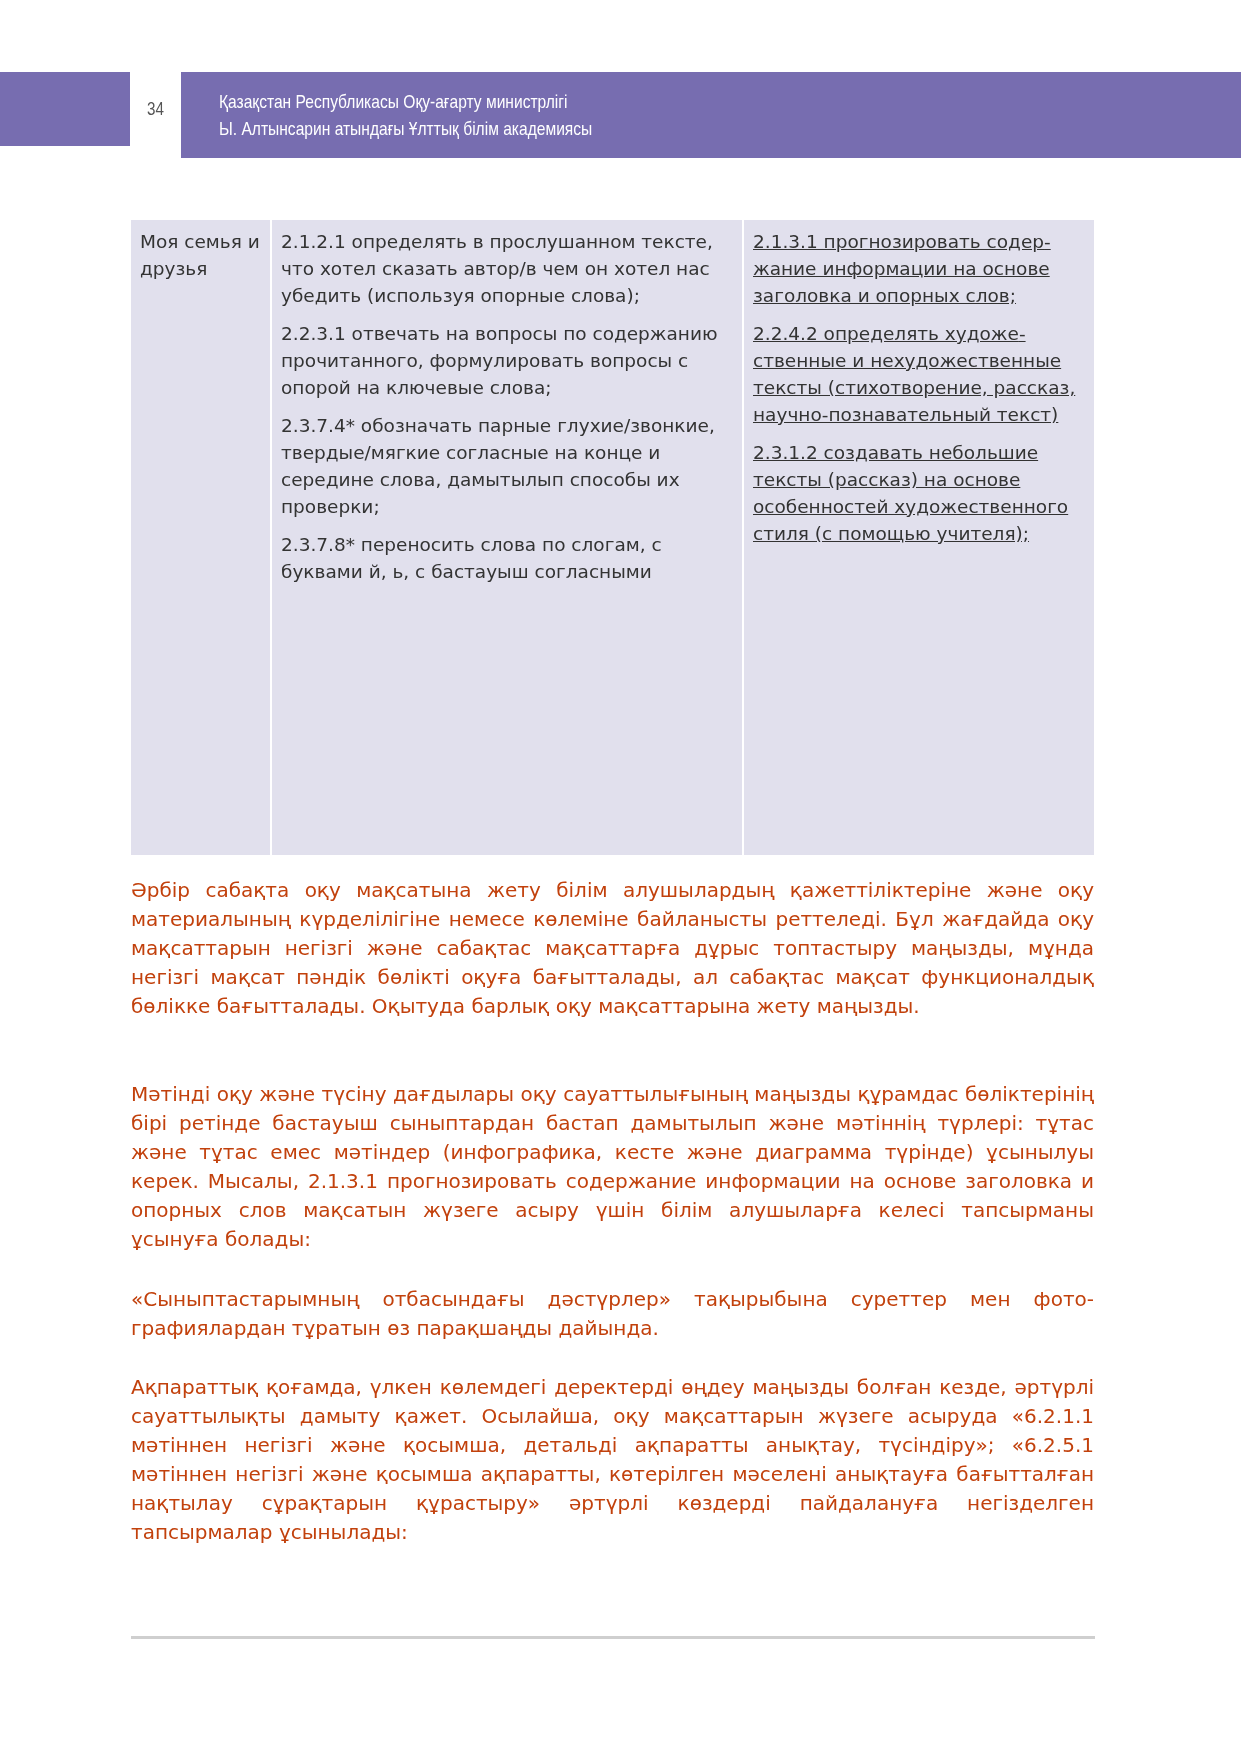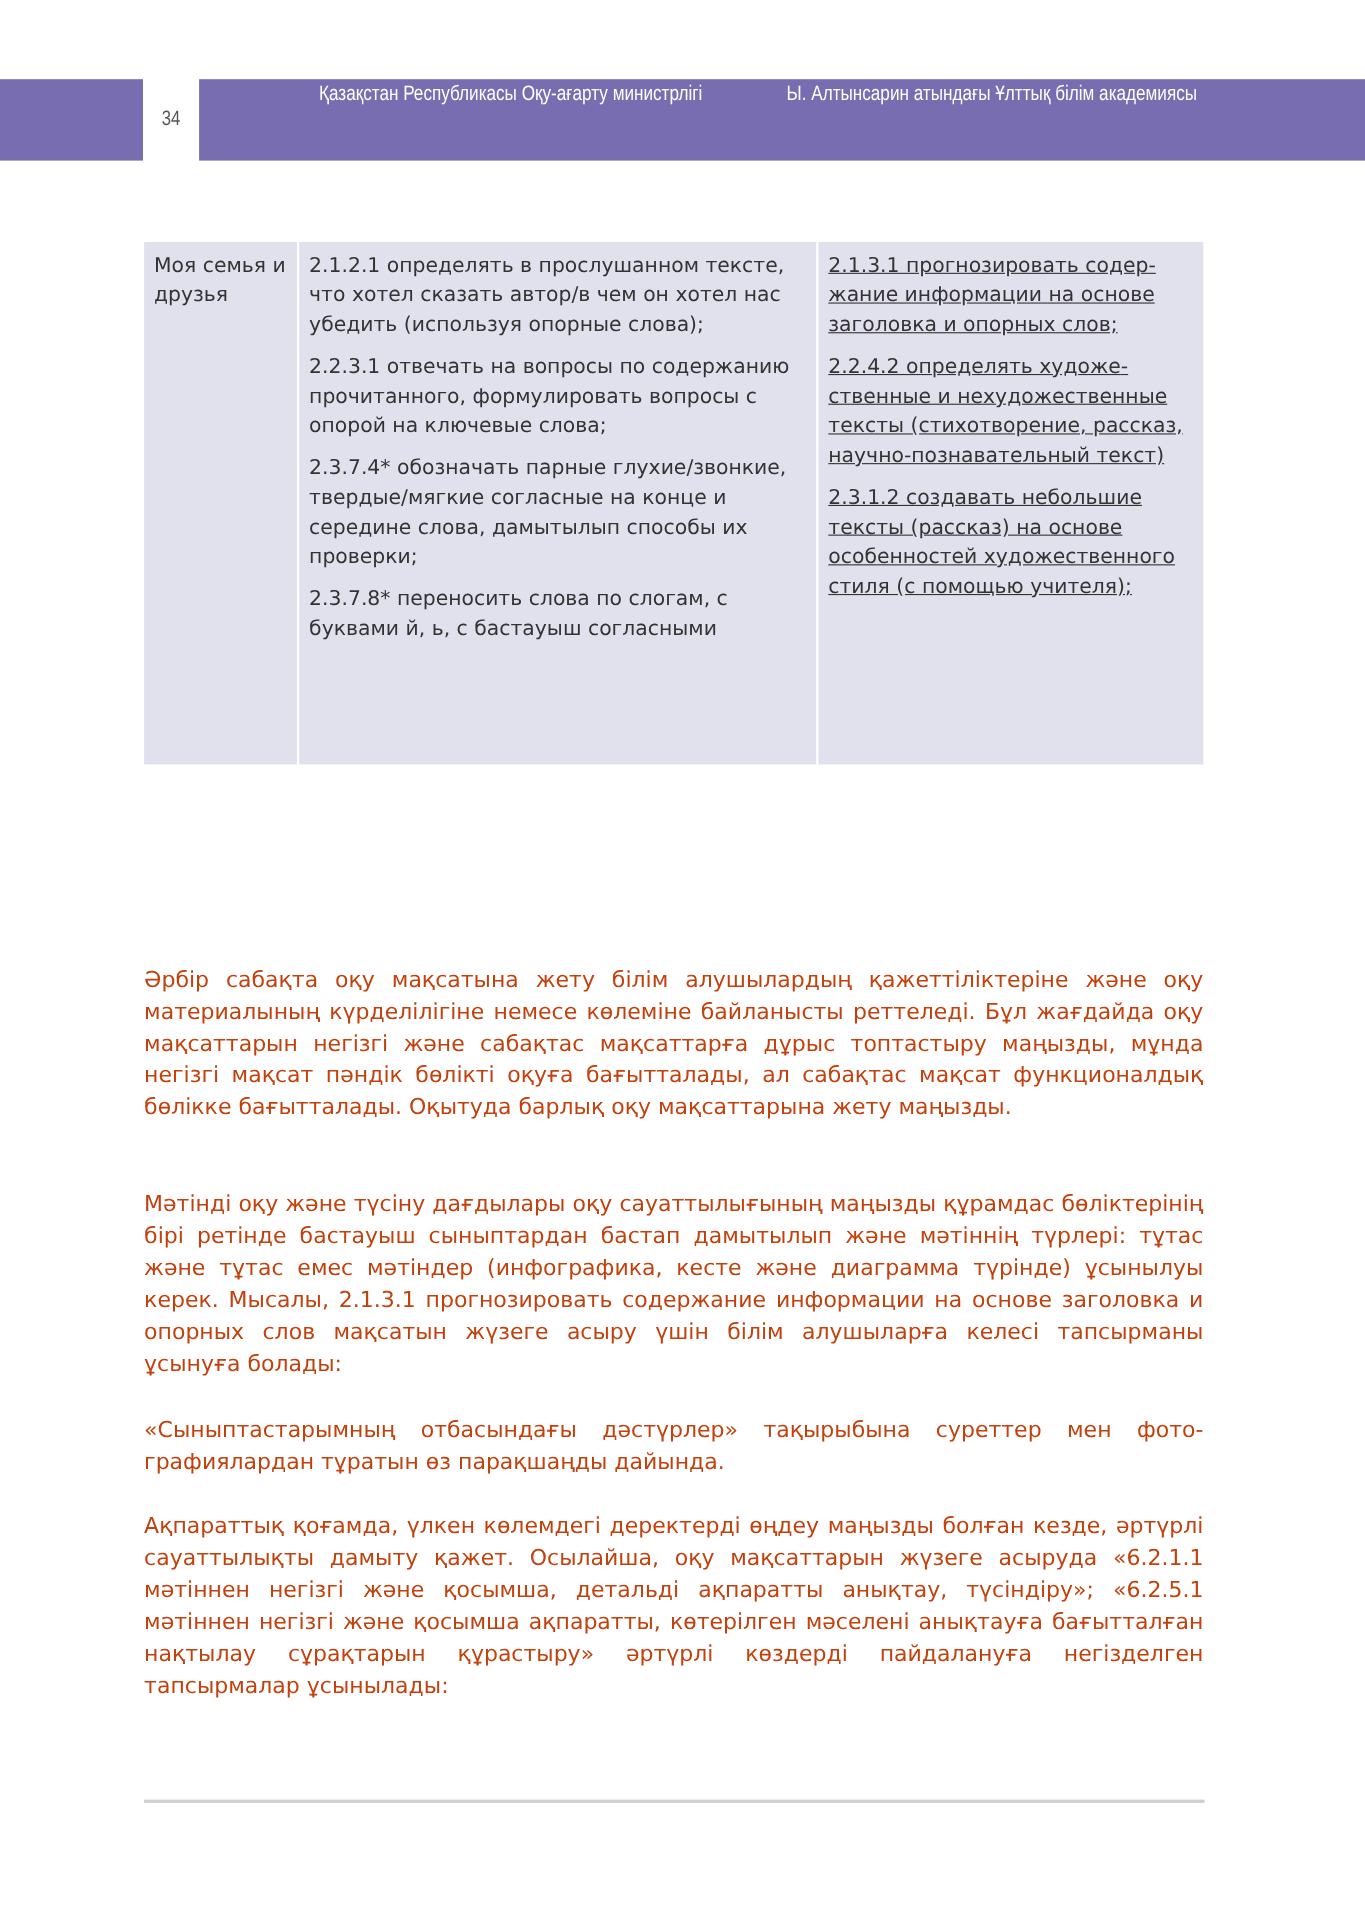--- a/index.html
+++ b/index.html
@@ -35,42 +35,43 @@
       font-family: "Liberation Sans", sans-serif;
       font-size: 19px;
       color: #555555;
       transform: scaleX(0.8);
     }
     .header-bar {
       position: absolute;
       left: 181px;
       top: 72px;
       right: 0;
-      height: 74px;
+      height: 86px;
       background: #776db0;
       display: flex;
+      flex-direction: column;
       justify-content: center;
       padding-left: 38px;
       box-sizing: border-box;
     }
     .header-line {
       font-family: "Liberation Sans", sans-serif;
       color: #ffffff;
       font-size: 19px;
       line-height: 27px;
       white-space: nowrap;
       transform-origin: left center;
       transform: scaleX(0.82);
     }
     .outcomes-table {
       position: absolute;
       left: 131px;
       top: 220px;
       width: 963px;
-      height: 475px;
+      height: 635px;
       display: flex;
       gap: 2px;
     }
     .cell {
       background: #e1e0ed;
       box-sizing: border-box;
       padding: 8px 9px 0 9px;
       font-size: 18.5px;
       line-height: 27px;
       color: #333333;

